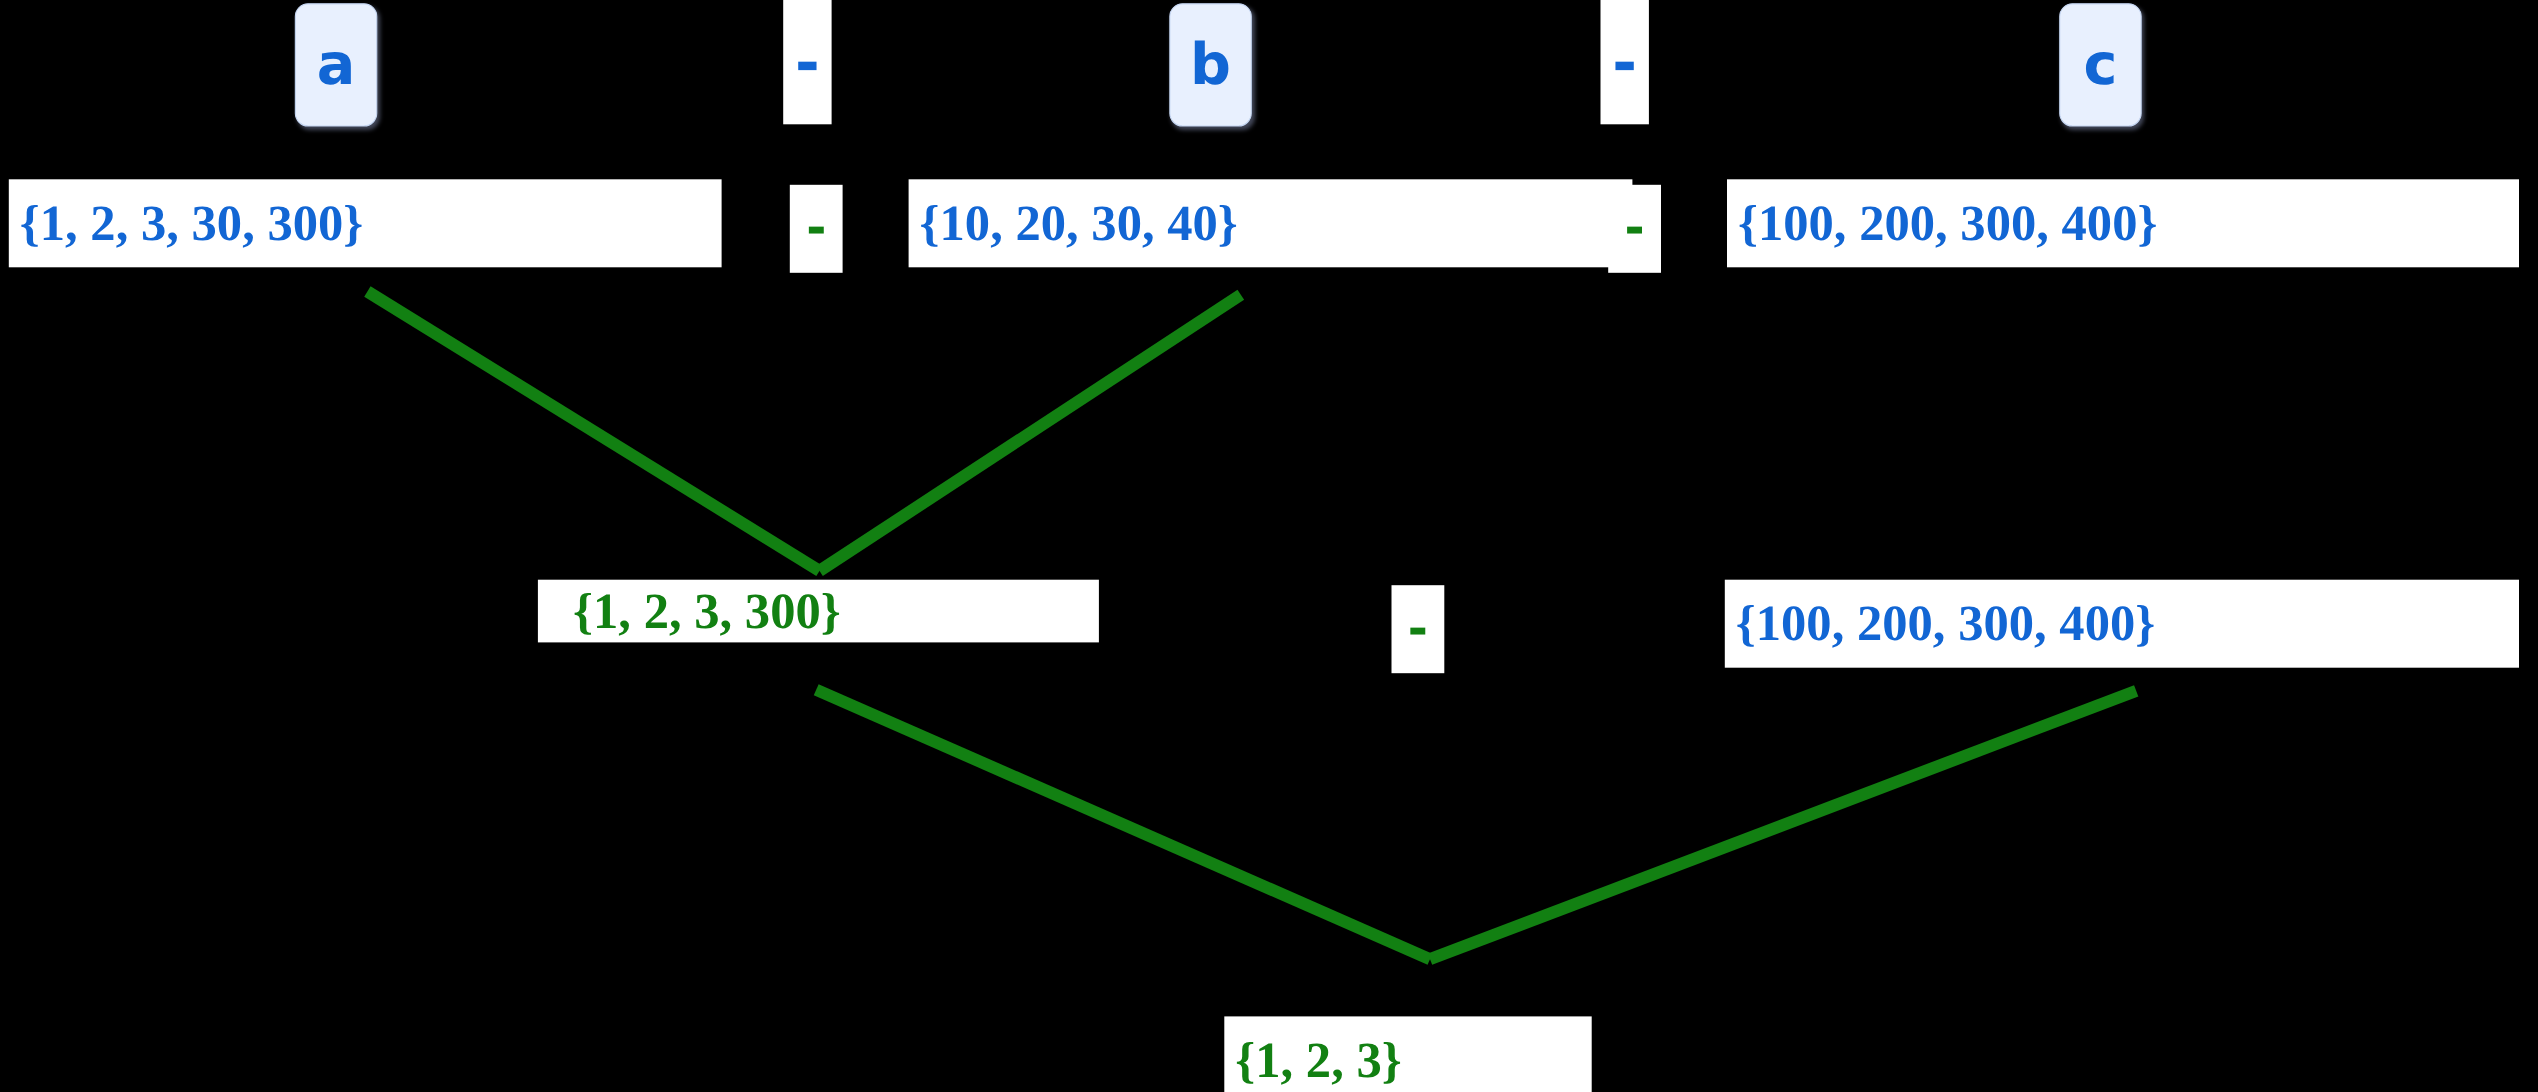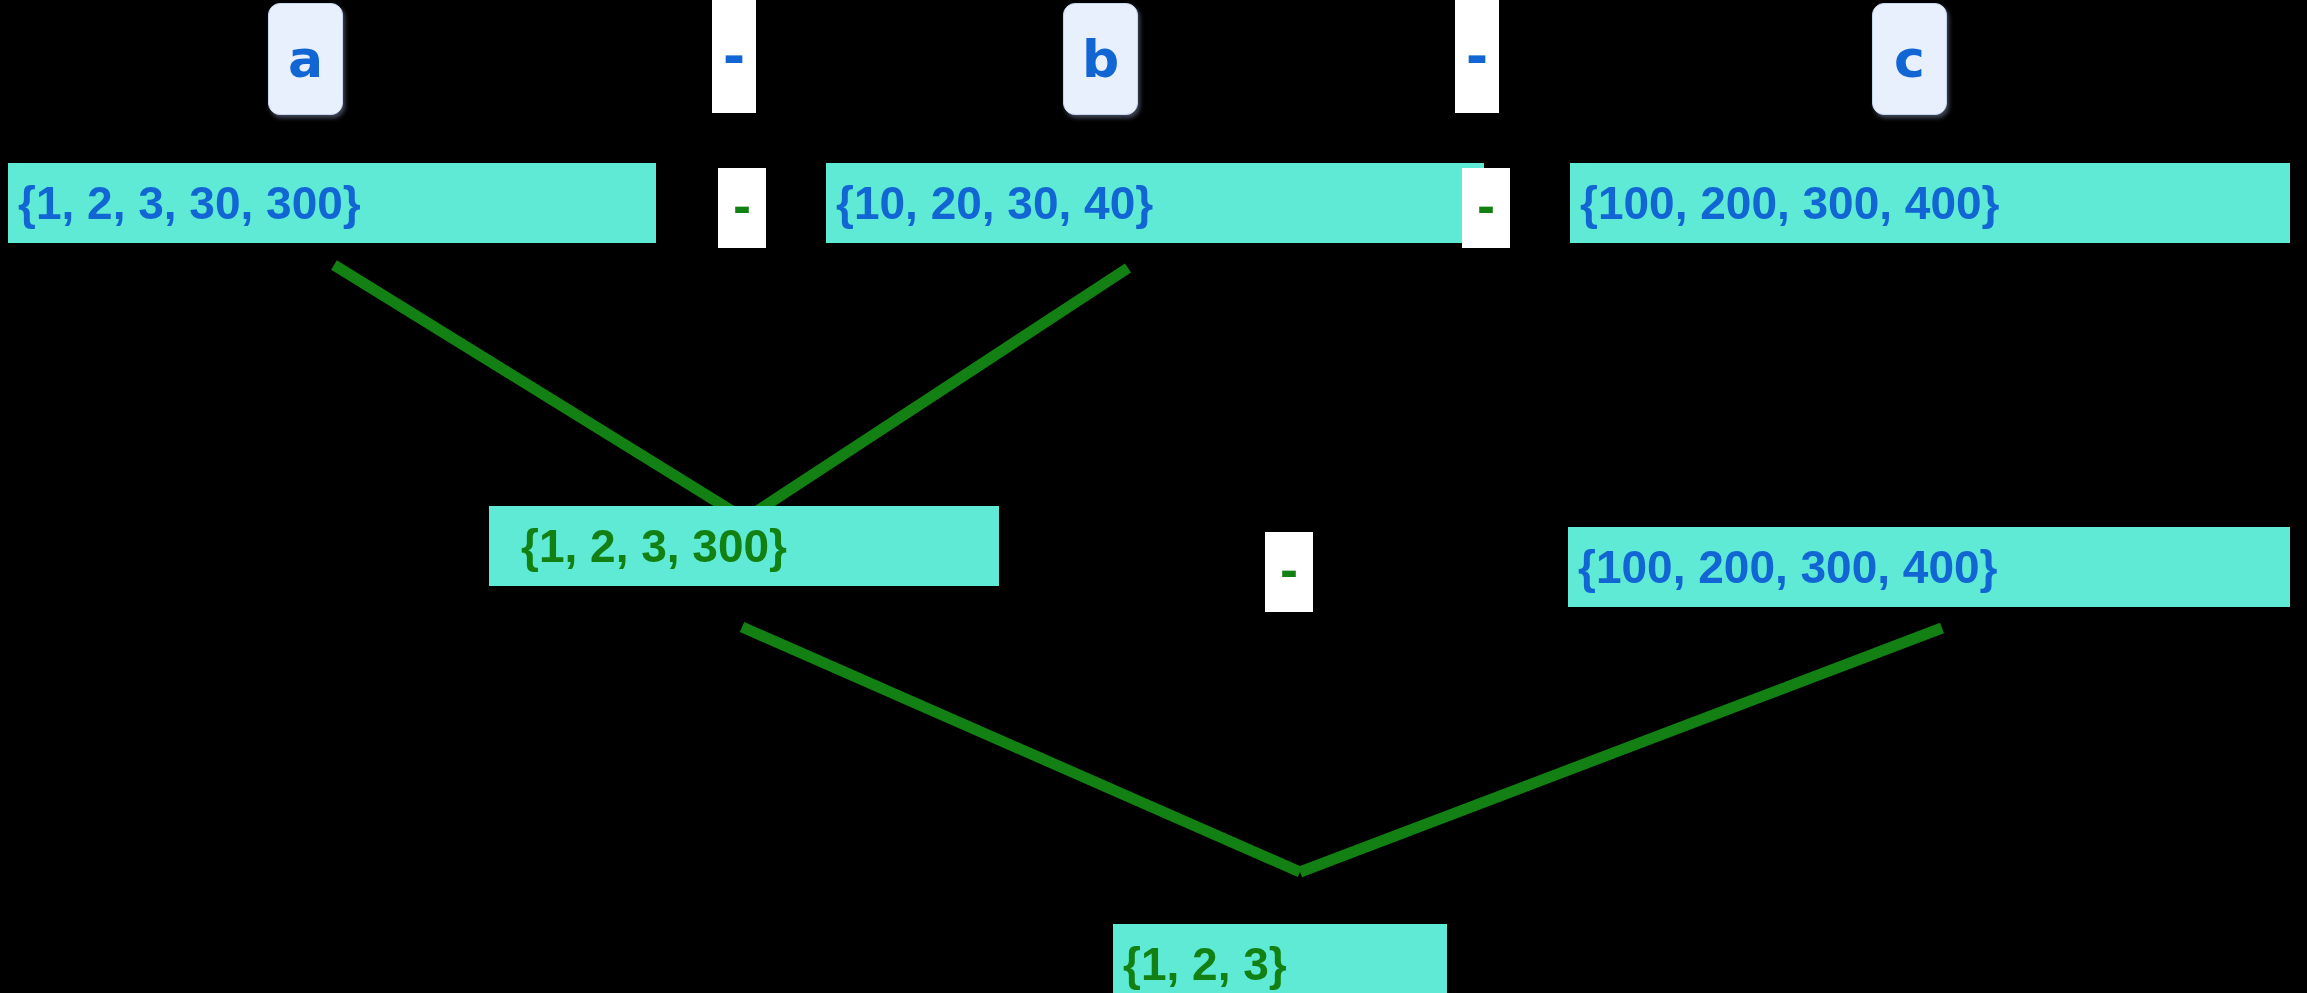--- a/index.html
+++ b/index.html
@@ -60,24 +60,24 @@
   .op-row {
     color: #128012;
     font-size: 44px;
   }
   
   .set-box {
     position: absolute;
     display: flex;
     align-items: center;
     justify-content: flex-start;
-    background: #5eead4;
+    background: #ffffff;
     box-sizing: border-box;
     white-space: pre;
-    font-family: Liberation Sans, sans-serif;
+    font-family: Liberation Serif, serif;
     font-weight: 700;
     font-size: 46px;
     letter-spacing: 0px;
     padding: 0 10px;
     line-height: 1;
   }
   .set-blue { color: #1266d4; }
   .set-green { color: #128012; }
 </style>
 </head>
@@ -125,21 +125,21 @@
   </div>
 
   <div class="op-chip op-row" style="left:1462px; top:168px; width:48px; height:80px;">
     <span>-</span>
   </div>
 
   <div class="set-box set-blue" style="left:1570px; top:163px; width:720px; height:80px;">
     <span>{100, 200, 300, 400}</span>
   </div>
 
-  <div class="set-box set-green" style="left:489px; top:506px; width:510px; height:80px;padding-left:32px;">
+  <div class="set-box set-green" style="left:489px; top:527px; width:510px; height:57px;padding-left:32px;">
     <span>{1, 2, 3, 300}</span>
   </div>
 
   <div class="op-chip op-row" style="left:1265px; top:532px; width:48px; height:80px;">
     <span>-</span>
   </div>
 
   <div class="set-box set-blue" style="left:1568px; top:527px; width:722px; height:80px;">
     <span>{100, 200, 300, 400}</span>
   </div>

